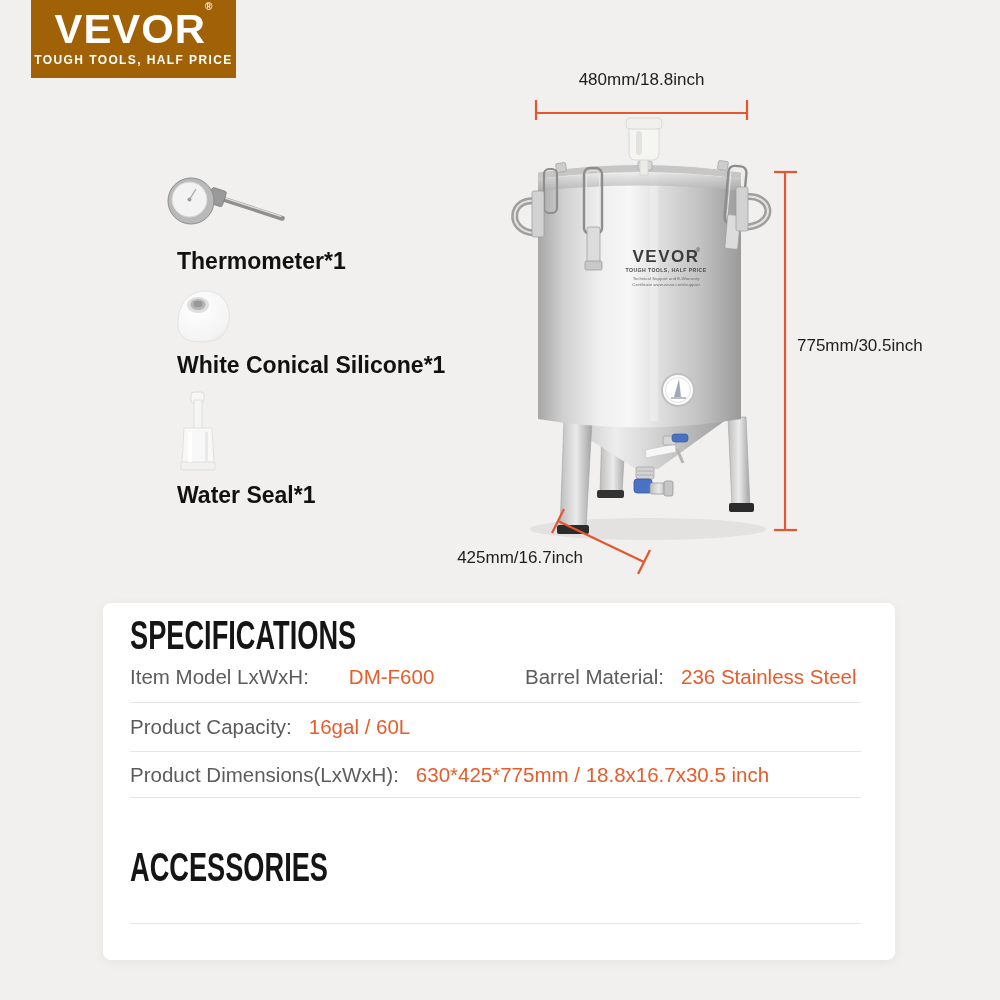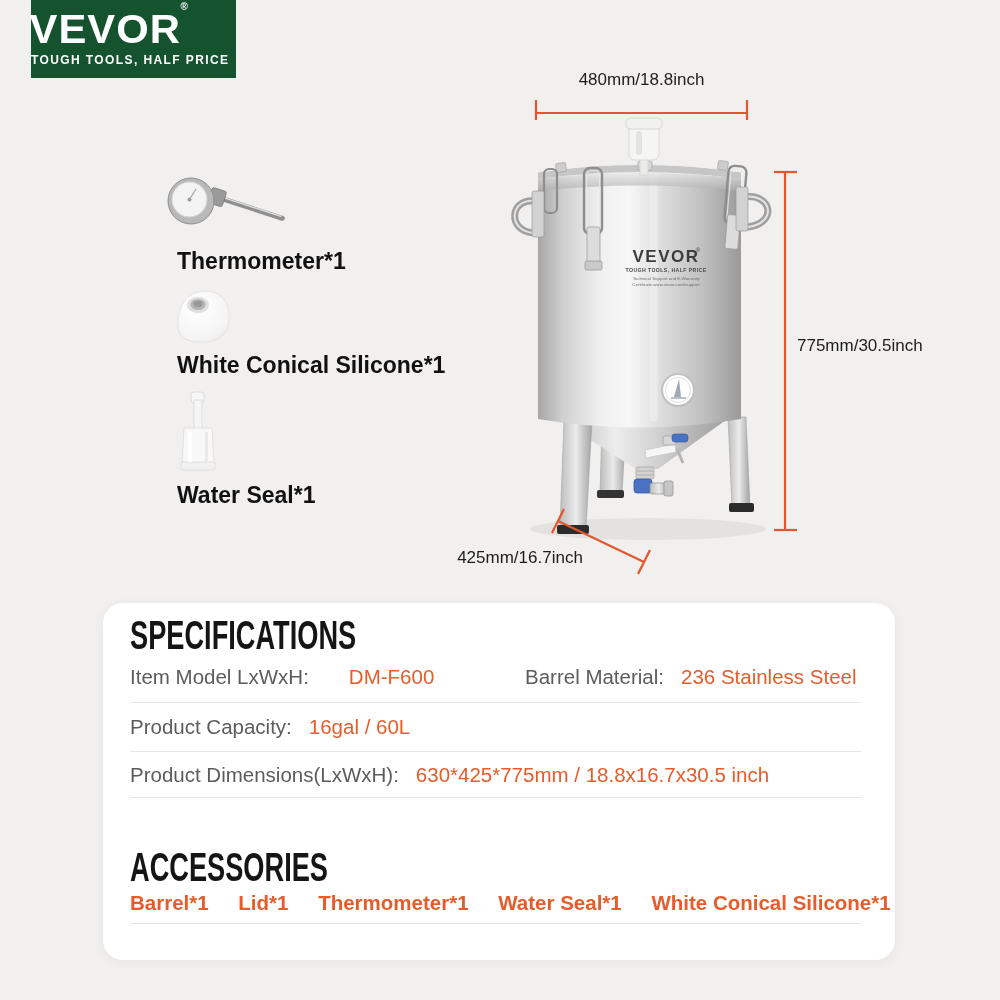--- a/index.html
+++ b/index.html
@@ -6,43 +6,43 @@
   body{
     width:1000px;height:1000px;position:relative;overflow:hidden;
     background:#f1f0ef;
     font-family:"Liberation Sans", sans-serif;
     -webkit-font-smoothing:antialiased;
   }
   .abs{position:absolute;}
 
   
   .logo{
-    left:31px;top:0;width:205px;height:78px;background:#14532d;
-    color:#fff;text-align:left;
+    left:31px;top:0;width:205px;height:78px;background:#a16207;
+    color:#fff;text-align:center;
   }
   .logo .word{
     margin-top:9px;font-size:41px;font-weight:700;letter-spacing:1px;line-height:1;
     display:inline-block;transform:scaleX(1.02);
   }
   .logo .reg{font-size:10px;vertical-align:top;position:relative;top:1px;left:1px;font-weight:700;}
   .logo .tag{font-size:12px;font-weight:700;letter-spacing:1.4px;margin-top:3px;}
 
   
   .dim{color:#1d1d1d;font-size:17px;font-weight:400;white-space:nowrap;}
   .dim-top{left:536px;top:70px;width:211px;text-align:center;}
   .dim-right{left:797px;top:336px;}
   .dim-bottom{left:420px;top:548px;width:200px;text-align:center;}
 
   
   .callout-label{color:#111;font-size:23px;font-weight:700;white-space:nowrap;}
 
   
   .panel{
     left:103px;top:603px;width:792px;height:357px;background:#ffffff;
-    border-radius:20px;box-shadow:0 2px 12px rgba(0,0,0,0.05);
+    border-radius:8px;box-shadow:0 2px 12px rgba(0,0,0,0.05);
   }
   .panel-title{
     position:absolute;left:27px;color:#151515;font-size:40px;font-weight:700;
     transform:scaleX(0.68);transform-origin:left top;white-space:nowrap;line-height:1;
   }
   .spec-row{position:absolute;white-space:nowrap;font-size:20.5px;line-height:1.2;}
   .spec-label{color:#5c5c5c;}
   .spec-value{color:#e65c2b;font-weight:400;margin-left:17px;}
   .spec-value.wide-gap{margin-left:40px;}
   .divider{position:absolute;left:27px;width:731px;height:1px;background:#e7e6e6;}
@@ -262,21 +262,14 @@
   <div class="divider" style="top:148px;"></div>
 
   <div class="spec-row" style="left:27px;top:160px;">
     <span class="spec-label">Product Dimensions(LxWxH):</span><span class="spec-value">630*425*775mm / 18.8x16.7x30.5 inch</span>
   </div>
   <div class="divider" style="top:194px;"></div>
 
 
   <div class="panel-title" style="top:244px;">ACCESSORIES</div>
 
-  <div class="acc-items">
-    <span>Barrel*1</span>
-    <span>Lid*1</span>
-    <span>Thermometer*1</span>
-    <span>Water Seal*1</span>
-    <span>White Conical Silicone*1</span>
-  </div>
   <div class="divider" style="top:320px;"></div>
 </div>
 
 </body></html>

